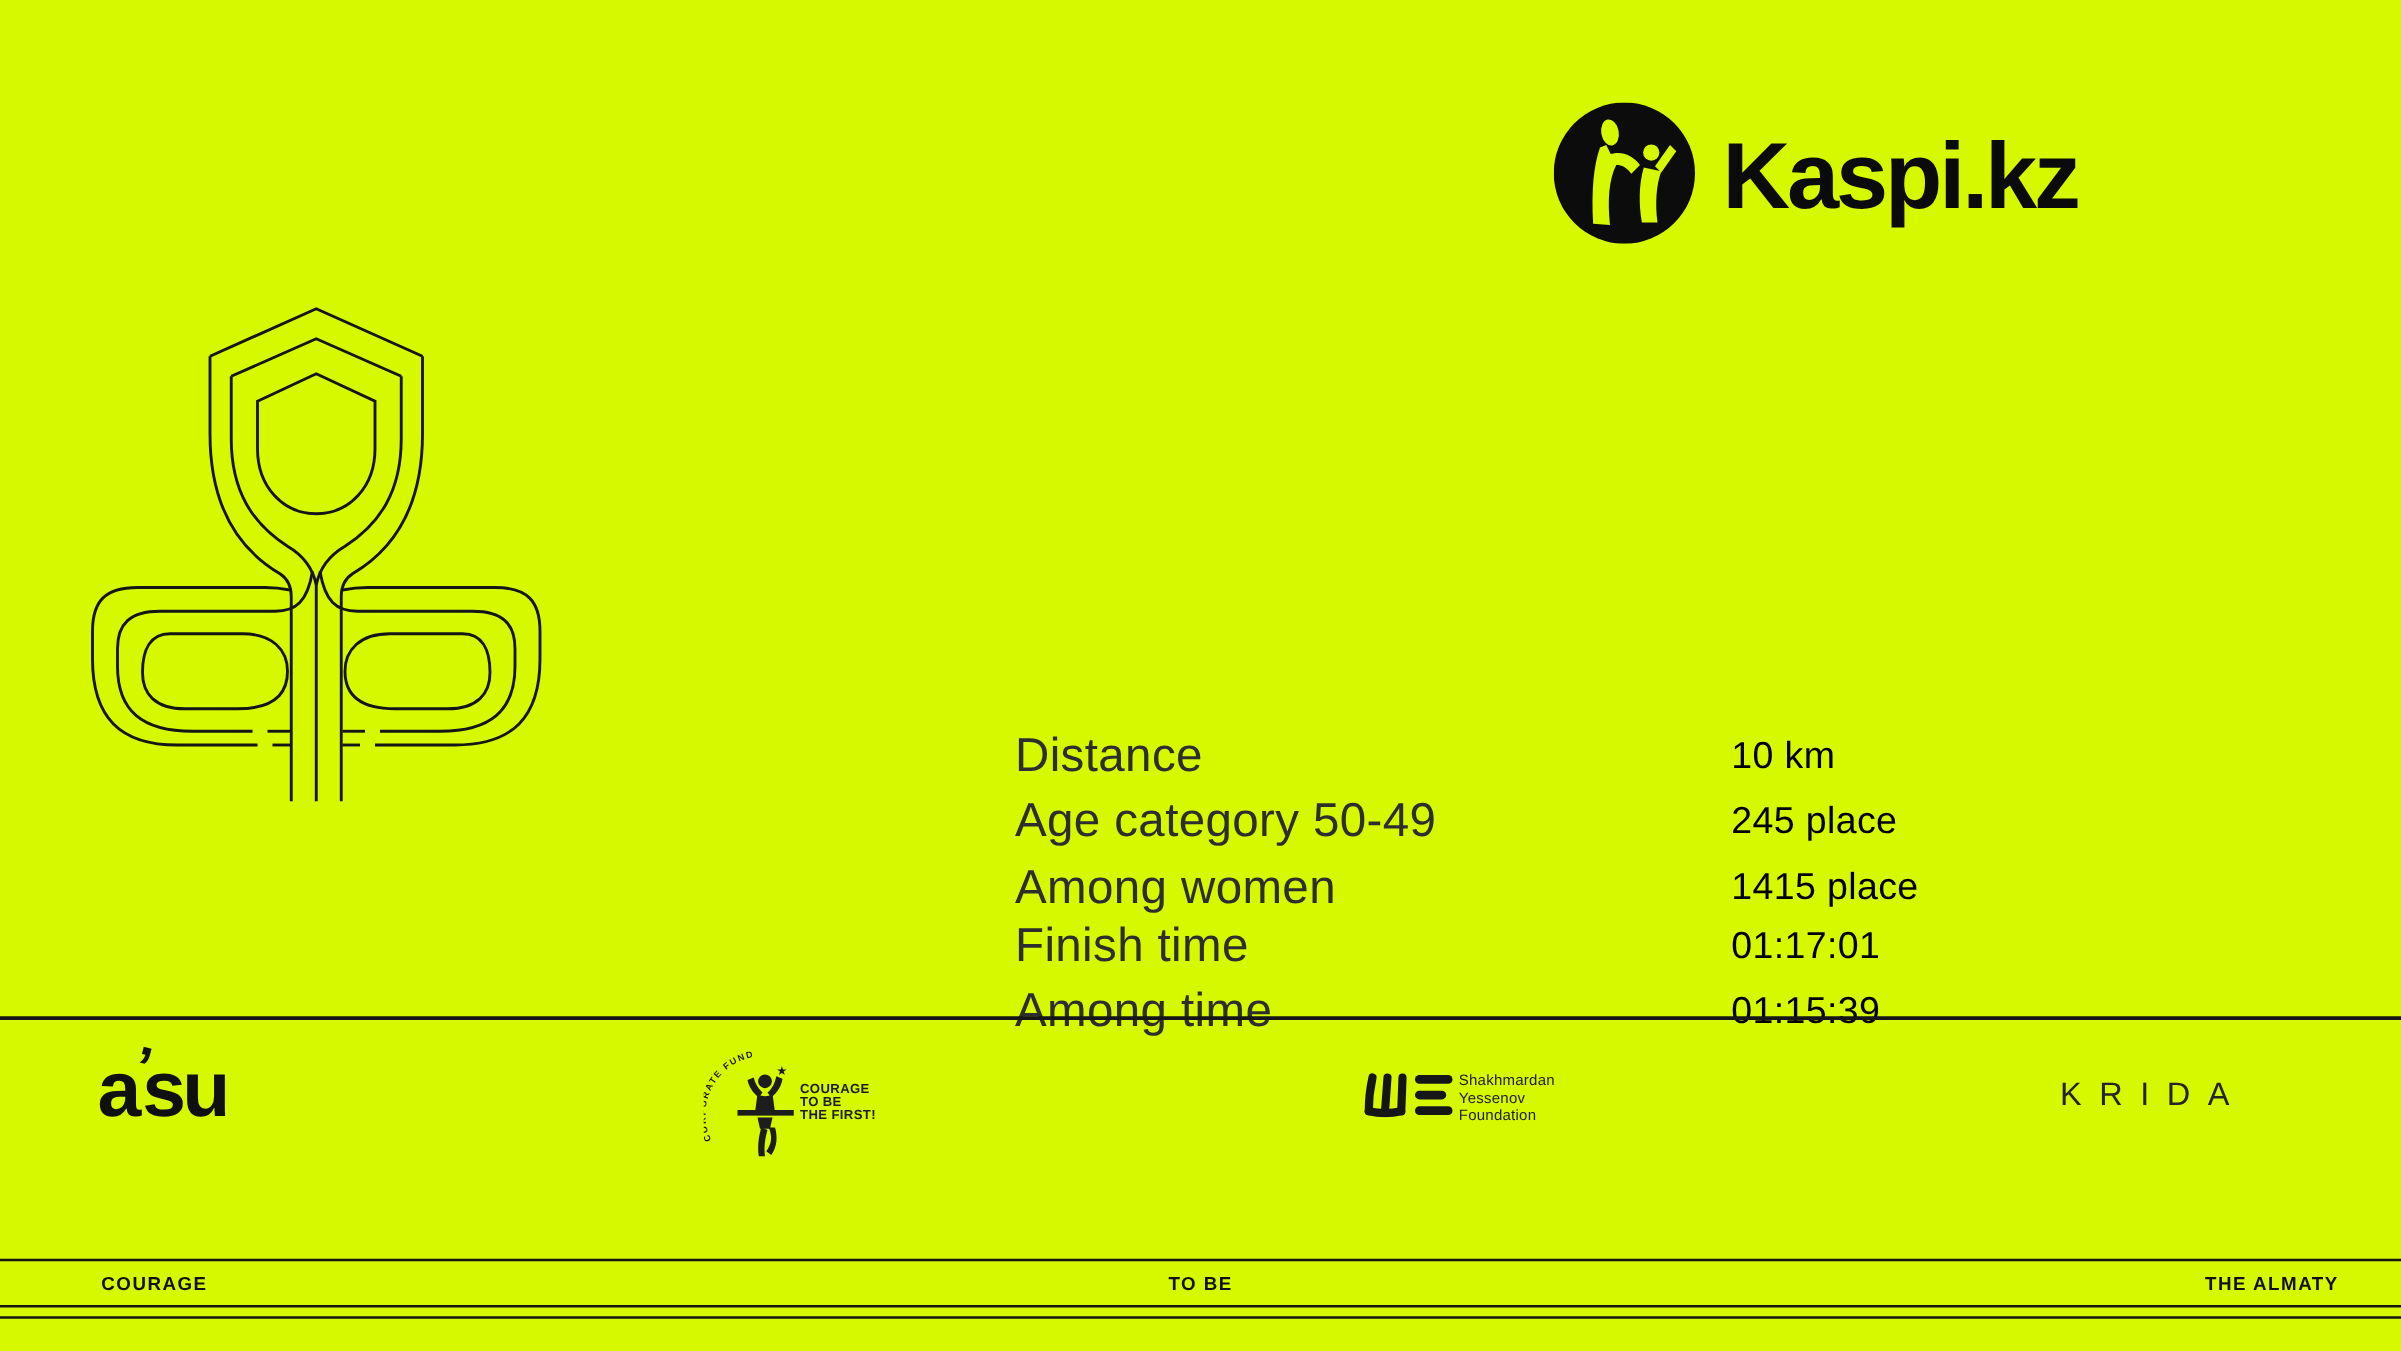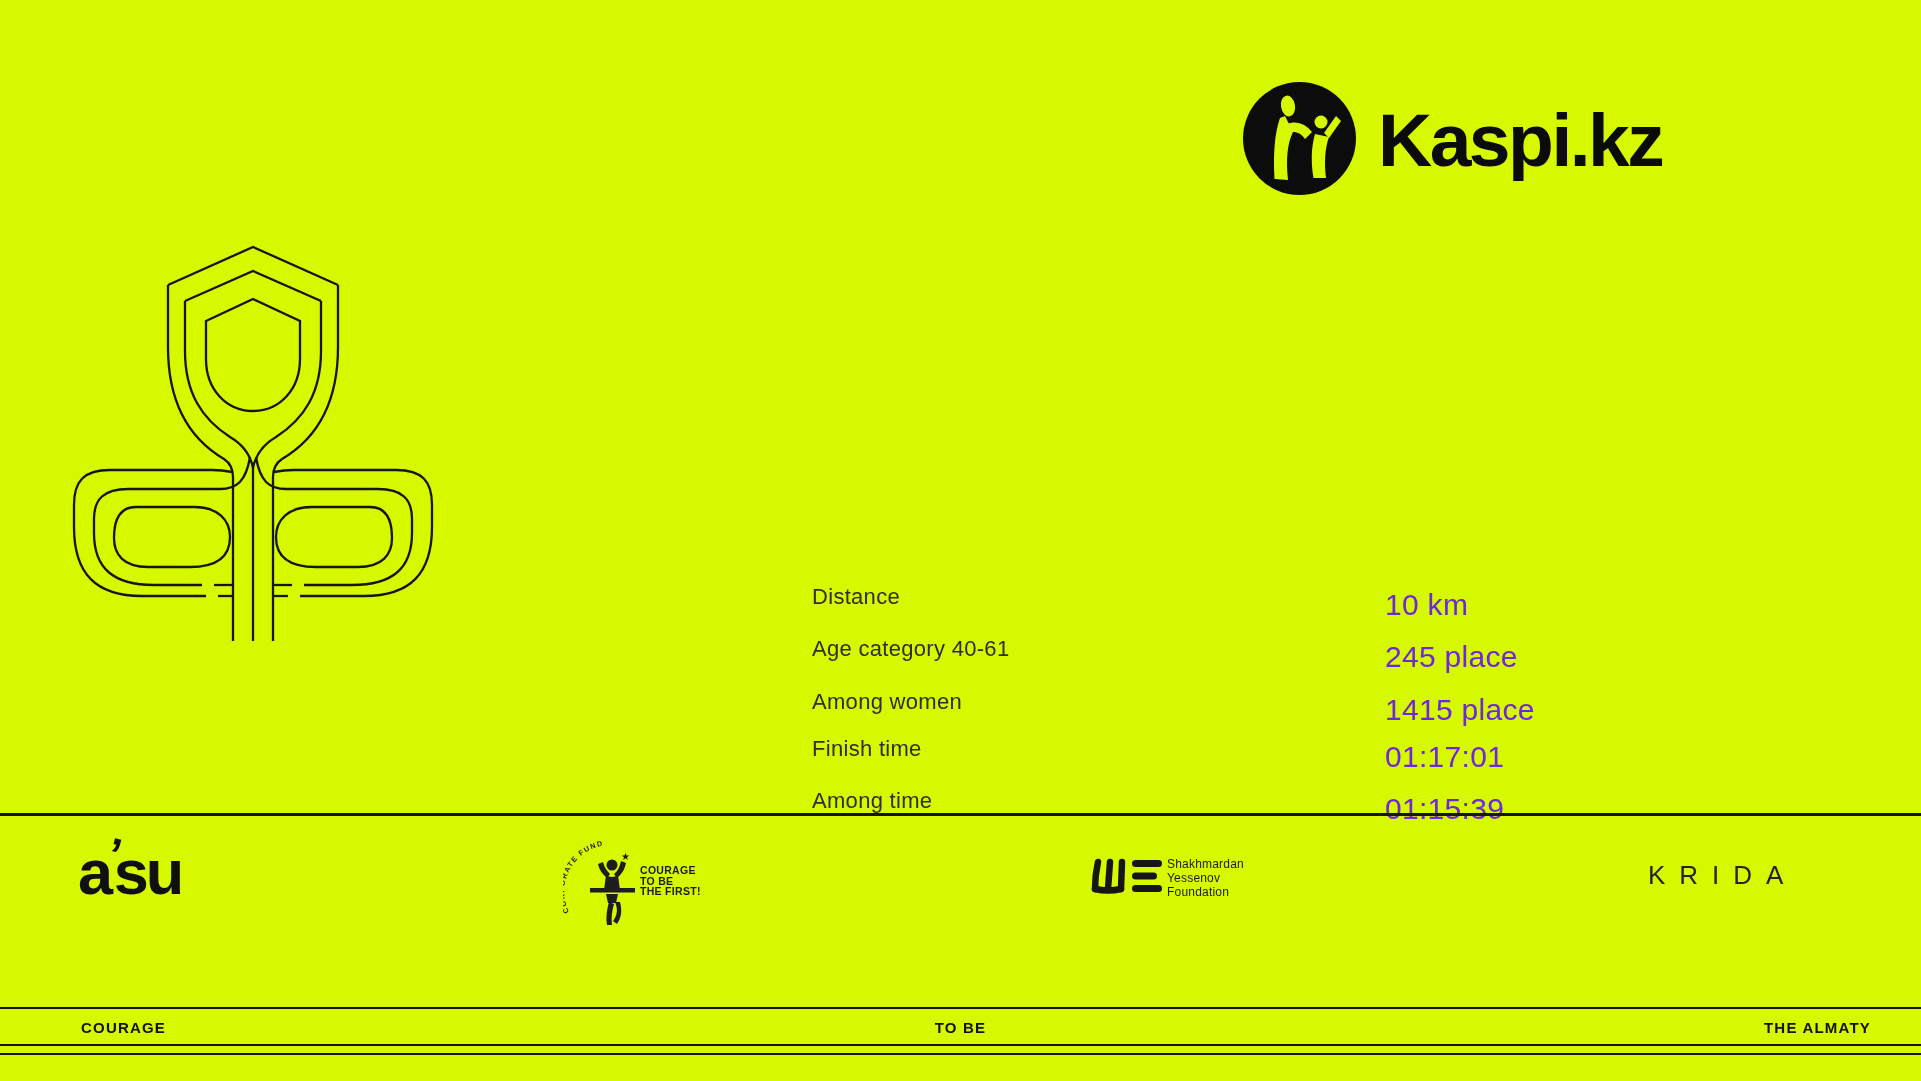--- a/index.html
+++ b/index.html
@@ -30,22 +30,22 @@
   }
   .name{
     left:814px;top:486px;
     font-size:41px;font-weight:bold;letter-spacing:1.5px;
     color:#2c2c2c;white-space:nowrap;
   }
 
   
   .rows{left:812px;top:584px;width:780px;height:235px;}
   .row{position:absolute;left:0;width:780px;}
-  .row .lbl{position:absolute;left:0;font-size:22px;color:#2e2e2e;letter-spacing:.3px;white-space:nowrap;}
-  .row .val{position:absolute;left:573px;top:4px;font-size:30px;color:#6d28d9;letter-spacing:.3px;white-space:nowrap;}
+  .row .lbl{position:absolute;left:0;font-size:38px;color:#2e2e2e;letter-spacing:.3px;white-space:nowrap;}
+  .row .val{position:absolute;left:573px;top:4px;font-size:30px;color:#000000;letter-spacing:.3px;white-space:nowrap;}
 
   
   .tulip{left:72px;top:243px;width:364px;height:400px;}
   .event{
     left:55px;top:683px;width:396px;
     text-align:center;font-size:40px;line-height:48px;
     font-weight:bold;letter-spacing:1px;color:#161616;white-space:nowrap;
   }
 
   
@@ -90,21 +90,21 @@
   </svg>
   <div class="abs kaspi-word">Kaspi.kz</div>
 
 
   <div class="abs rows">
     <div class="row" style="top:0">
       <span class="lbl">Distance</span>
       <span class="val">10 km</span>
     </div>
     <div class="row" style="top:52px">
-      <span class="lbl">Age category 40-61</span>
+      <span class="lbl">Age category 50-49</span>
       <span class="val">245 place</span>
     </div>
     <div class="row" style="top:105px">
       <span class="lbl">Among women</span>
       <span class="val">1415 place</span>
     </div>
     <div class="row" style="top:152px">
       <span class="lbl">Finish time</span>
       <span class="val">01:17:01</span>
     </div>

